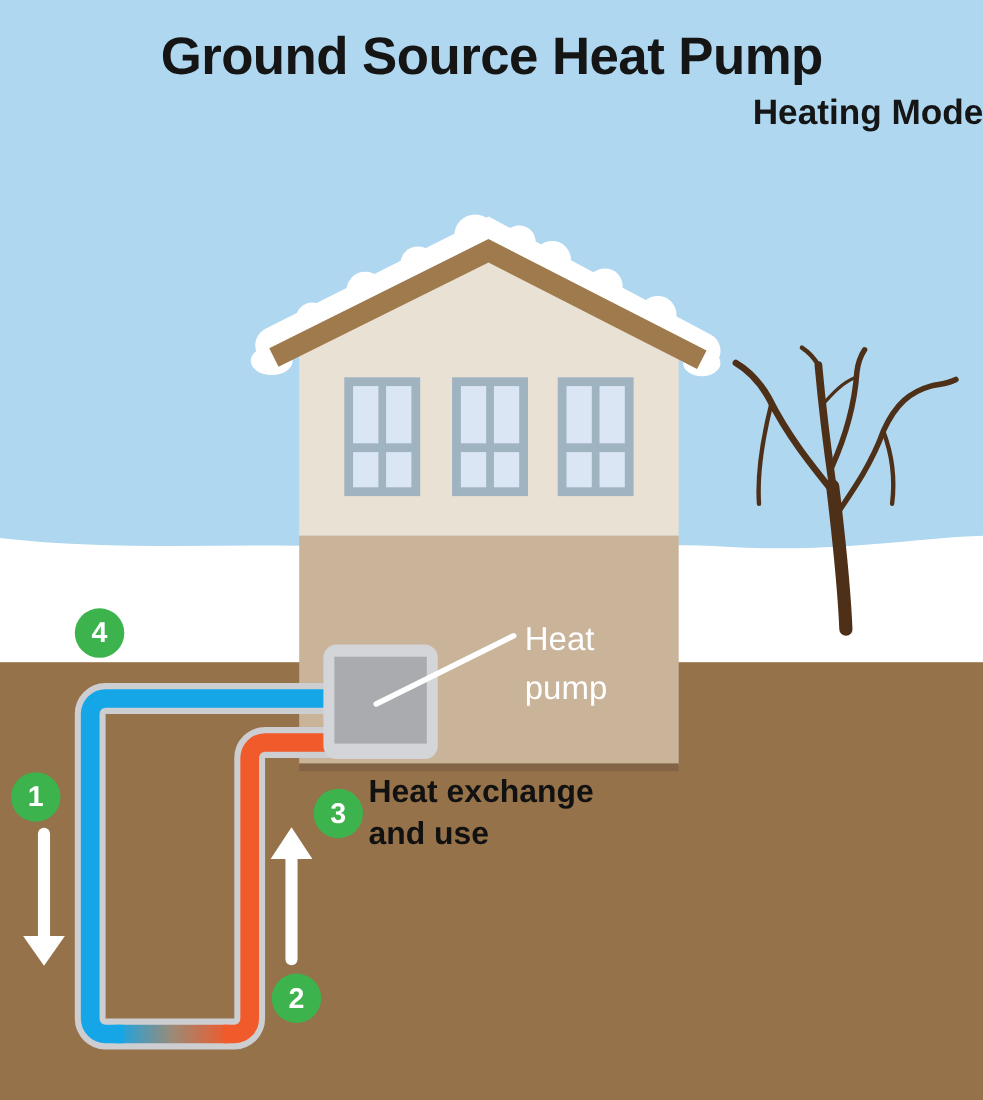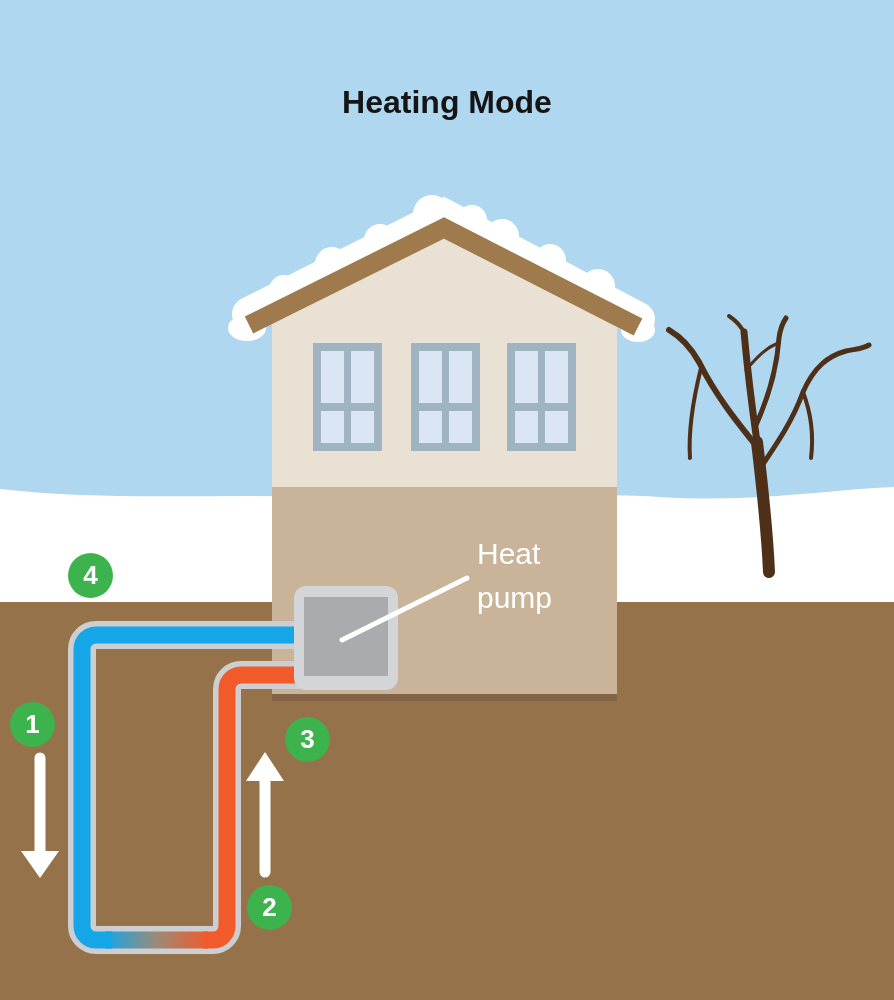--- a/index.html
+++ b/index.html
@@ -7,39 +7,39 @@
     position:relative;width:894px;height:1000px;overflow:hidden;
     background:#AFD7F0;font-family:"Liberation Sans",sans-serif;
   }
   .scene{position:absolute;inset:0;}
   .label-layer{position:absolute;inset:0;z-index:5;}
   .title{
     position:absolute;top:24px;left:0;width:100%;text-align:center;
     font-size:48px;font-weight:700;color:#151515;letter-spacing:-0.5px;
   }
   .subtitle{
-    position:absolute;top:84px;left:0;width:100%;text-align:center;
+    position:absolute;top:84px;left:0;width:100%;text-align:right;
     font-size:32px;font-weight:700;color:#151515;
   }
   .step{
     position:absolute;display:flex;align-items:center;gap:5px;
     color:#111;font-size:29px;font-weight:700;white-space:nowrap;
   }
   .badge{
     flex:0 0 auto;width:45px;height:45px;border-radius:50%;
     background:#3CB34C;color:#fff;display:flex;align-items:center;justify-content:center;
     font-size:26px;font-weight:700;
   }
   .step.two-line .txt{line-height:38px;}
   .step1{left:10px;top:702px;height:44px;}
   .step2{left:247px;top:883px;height:48px;}
   .step3{left:285px;top:701px;height:76px;}
   .step4{left:68px;top:553px;height:44px;}
   .hp-label{
-    position:absolute;left:477px;top:532px;color:#fff;
+    position:absolute;left:477px;top:560px;color:#fff;
     font-size:30px;font-weight:400;line-height:44px;
   }
 </style>
 </head>
 <body>
 
 <div class="stage">
 
   <svg class="scene" width="894" height="1000" viewBox="0 0 894 1000">
     <defs>
@@ -134,32 +134,37 @@
         <polygon points="21,851 59,851 40,878" stroke="none"></polygon>
       </g>
       <g>
         <line x1="265" y1="872" x2="265" y2="781" stroke-width="11" stroke-linecap="round"></line>
         <polygon points="246,781 284,781 265,752" stroke="none"></polygon>
       </g>
     </g>
   </svg>
 
   <div class="label-layer">
+    <div class="title">Ground Source Heat Pump</div>
     <div class="subtitle">Heating Mode</div>
 
     <div class="step step4">
       <span class="badge">4</span>
     </div>
 
     <div class="step step1">
       <span class="badge">1</span>
     </div>
 
     <div class="step step3 two-line">
       <span class="badge">3</span>
+      <span class="txt">
+        <div>Heat exchange</div>
+        <div>and use</div>
+      </span>
     </div>
 
     <div class="step step2">
       <span class="badge">2</span>
     </div>
 
     <div class="hp-label">
       <div>Heat</div>
       <div>pump</div>
     </div>

